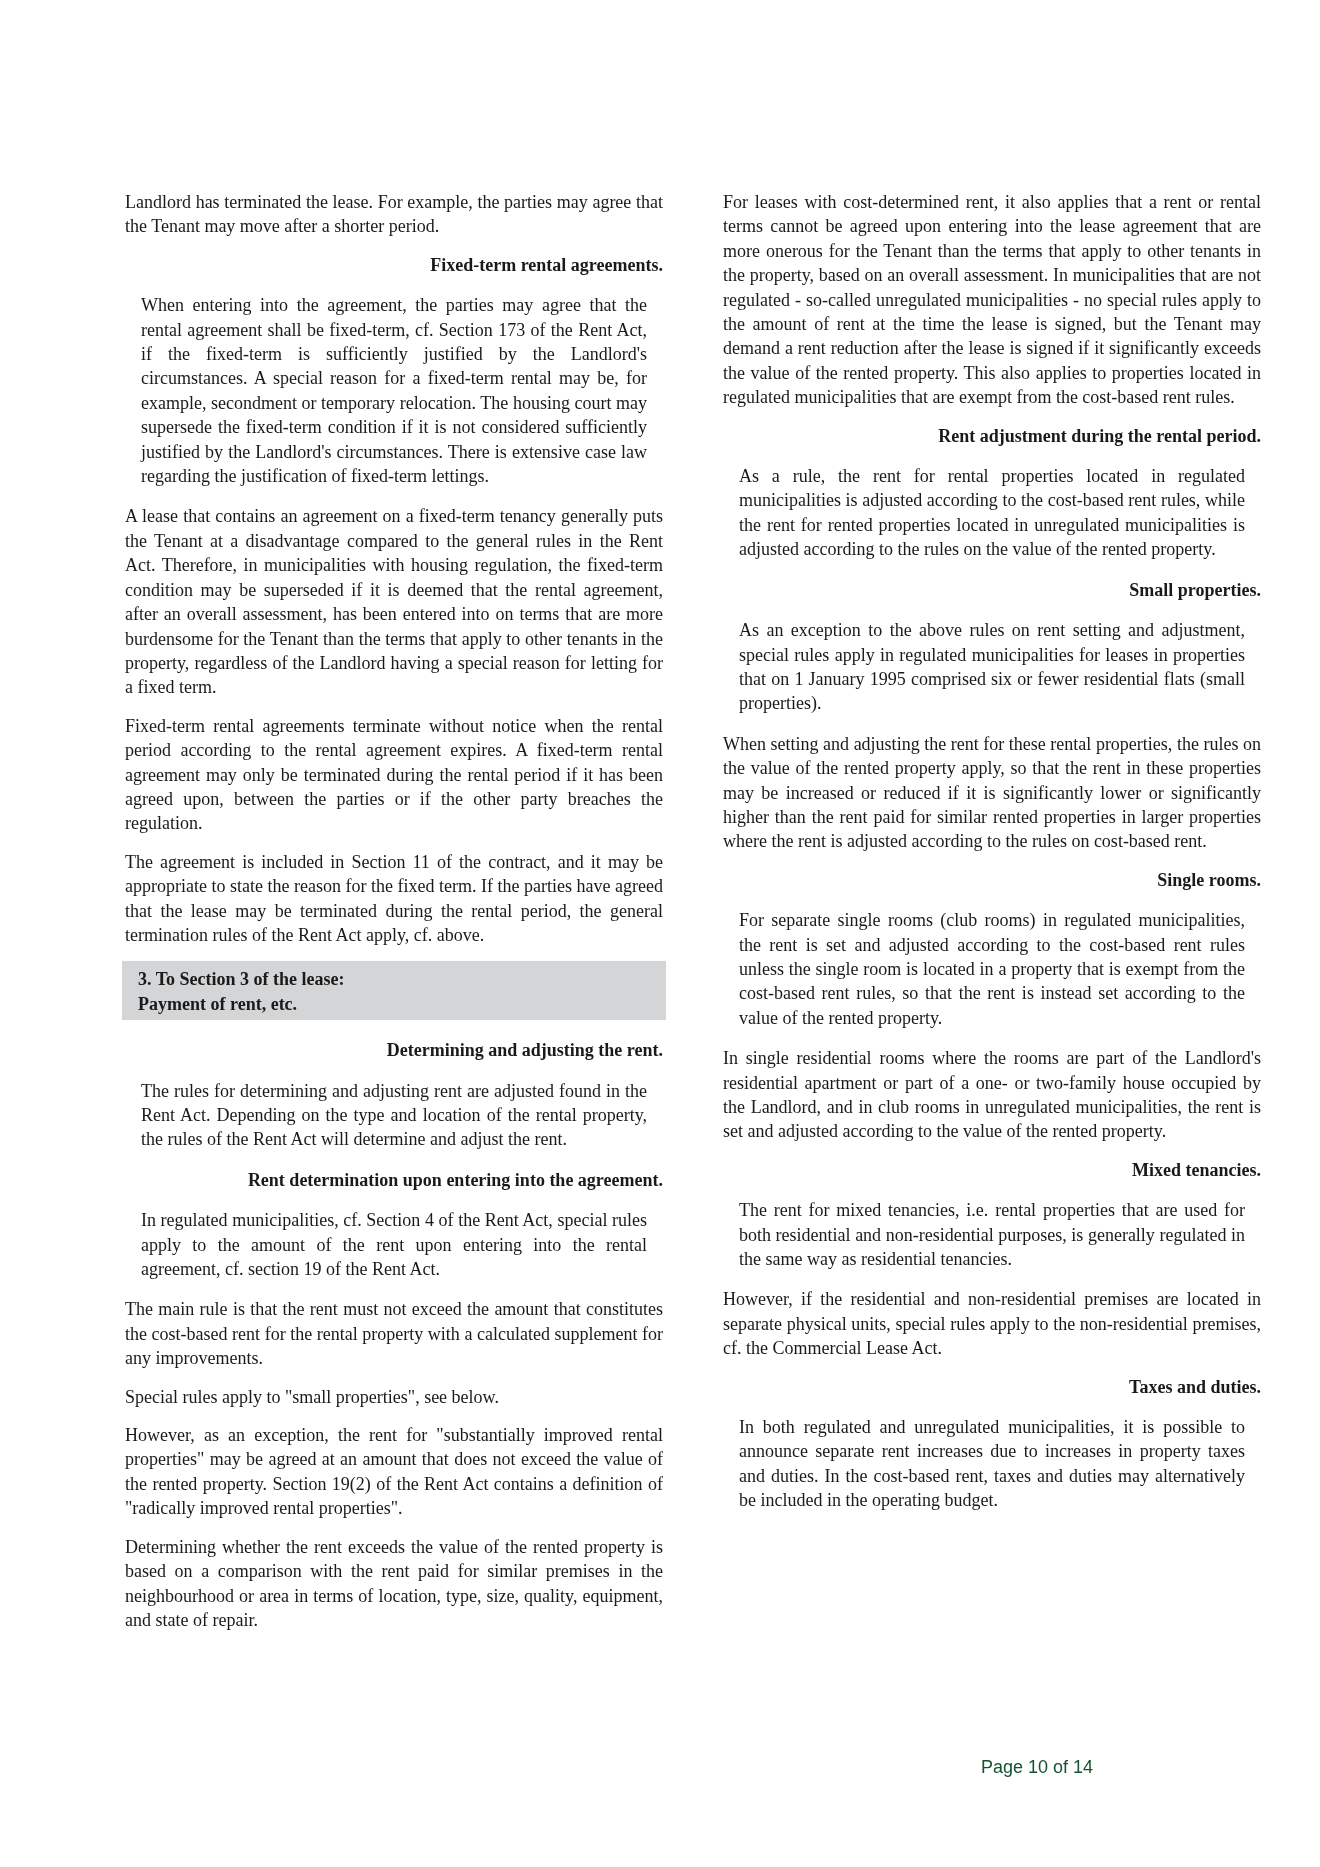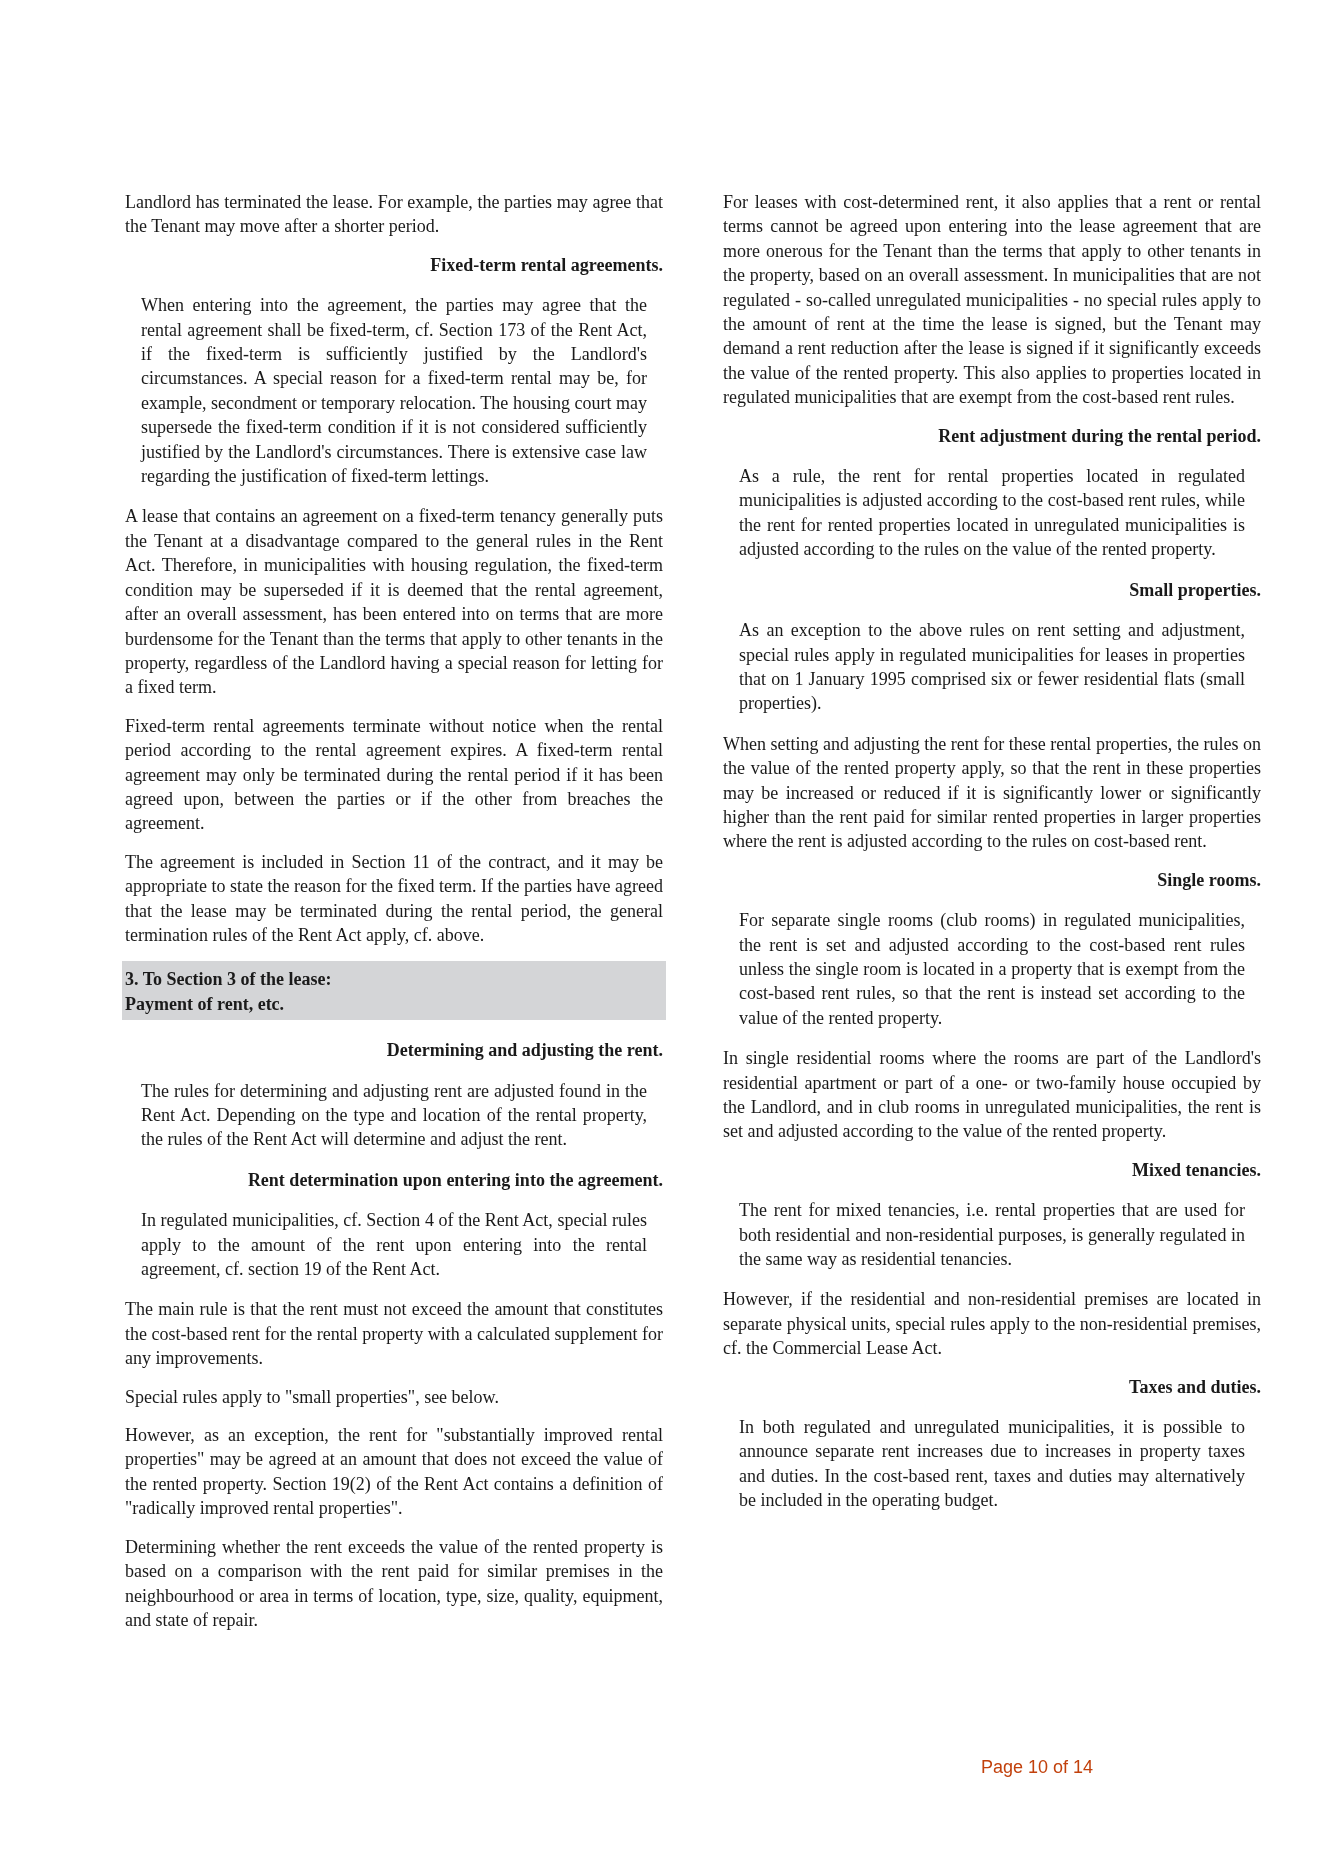--- a/index.html
+++ b/index.html
@@ -40,48 +40,48 @@
     text-align: right;
   }
   .block { margin: 0 0 14px 0; }
   .block .body {
     margin: 16px;
     text-align: justify;
   }
   .section-box {
     background: #d4d5d7;
     margin: 12px -3px 18px -3px;
-    padding: 6px 3px 4px 3px;
+    padding: 6px 3px 4px 16px;
     font-weight: bold;
     line-height: 24.4px;
   }
   .footer {
     position: absolute;
     right: 62px;
     top: 1757px;
     font-family: "Liberation Sans", "DejaVu Sans", sans-serif;
     font-size: 18px;
-    color: #c2410c;
+    color: #14532d;
   }
 </style>
 </head>
 <body>
 
 <div class="page">
 
   <div class="col col-left">
     <p class="para">Landlord has terminated the lease. For example, the parties may agree that the Tenant may move after a shorter period.</p>
 
     <div class="block">
       <p class="heading">Fixed-term rental agreements.</p>
       <p class="body">When entering into the agreement, the parties may agree that the rental agreement shall be fixed-term, cf. Section 173 of the Rent Act, if the fixed-term is sufficiently justified by the Landlord's circumstances. A special reason for a fixed-term rental may be, for example, secondment or temporary relocation. The housing court may supersede the fixed-term condition if it is not considered sufficiently justified by the Landlord's circumstances. There is extensive case law regarding the justification of fixed-term lettings.</p>
     </div>
 
     <p class="para">A lease that contains an agreement on a fixed-term tenancy generally puts the Tenant at a disadvantage compared to the general rules in the Rent Act. Therefore, in municipalities with housing regulation, the fixed-term condition may be superseded if it is deemed that the rental agreement, after an overall assessment, has been entered into on terms that are more burdensome for the Tenant than the terms that apply to other tenants in the property, regardless of the Landlord having a special reason for letting for a fixed term.</p>
-    <p class="para">Fixed-term rental agreements terminate without notice when the rental period according to the rental agreement expires. A fixed-term rental agreement may only be terminated during the rental period if it has been agreed upon, between the parties or if the other from breaches the agreement.</p>
+    <p class="para">Fixed-term rental agreements terminate without notice when the rental period according to the rental agreement expires. A fixed-term rental agreement may only be terminated during the rental period if it has been agreed upon, between the parties or if the other party breaches the regulation.</p>
     <p class="para">The agreement is included in Section 11 of the contract, and it may be appropriate to state the reason for the fixed term. If the parties have agreed that the lease may be terminated during the rental period, the general termination rules of the Rent Act apply, cf. above.</p>
 
     <div class="section-box">
       <div>3.  To Section 3 of the lease:</div>
       <div>Payment of rent, etc.</div>
     </div>
 
     <div class="block">
       <p class="heading">Determining and adjusting the rent.</p>
       <p class="body">The rules for determining and adjusting rent are adjusted found in the Rent Act. Depending on the type and location of the rental property, the rules of the Rent Act will determine and adjust the rent.</p>

